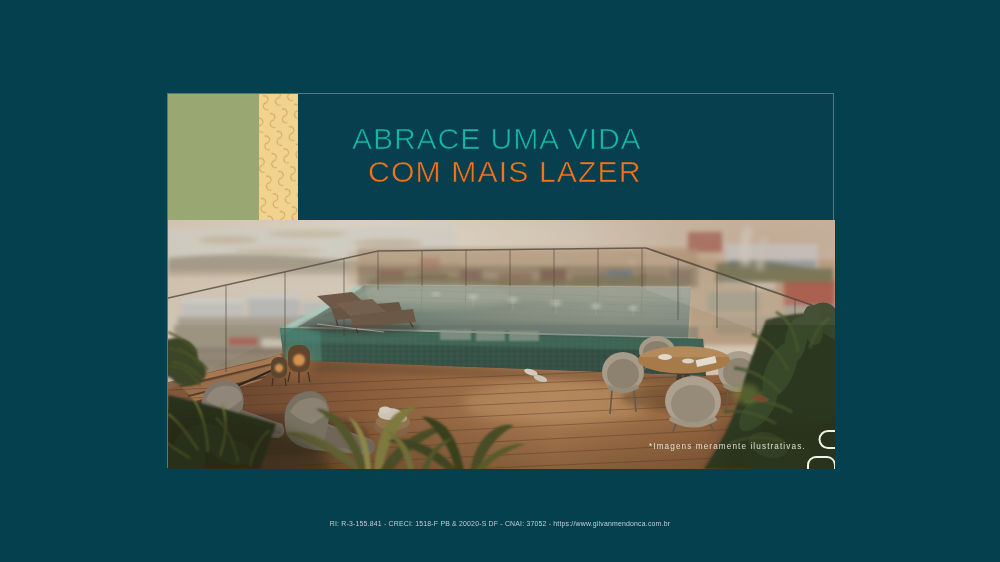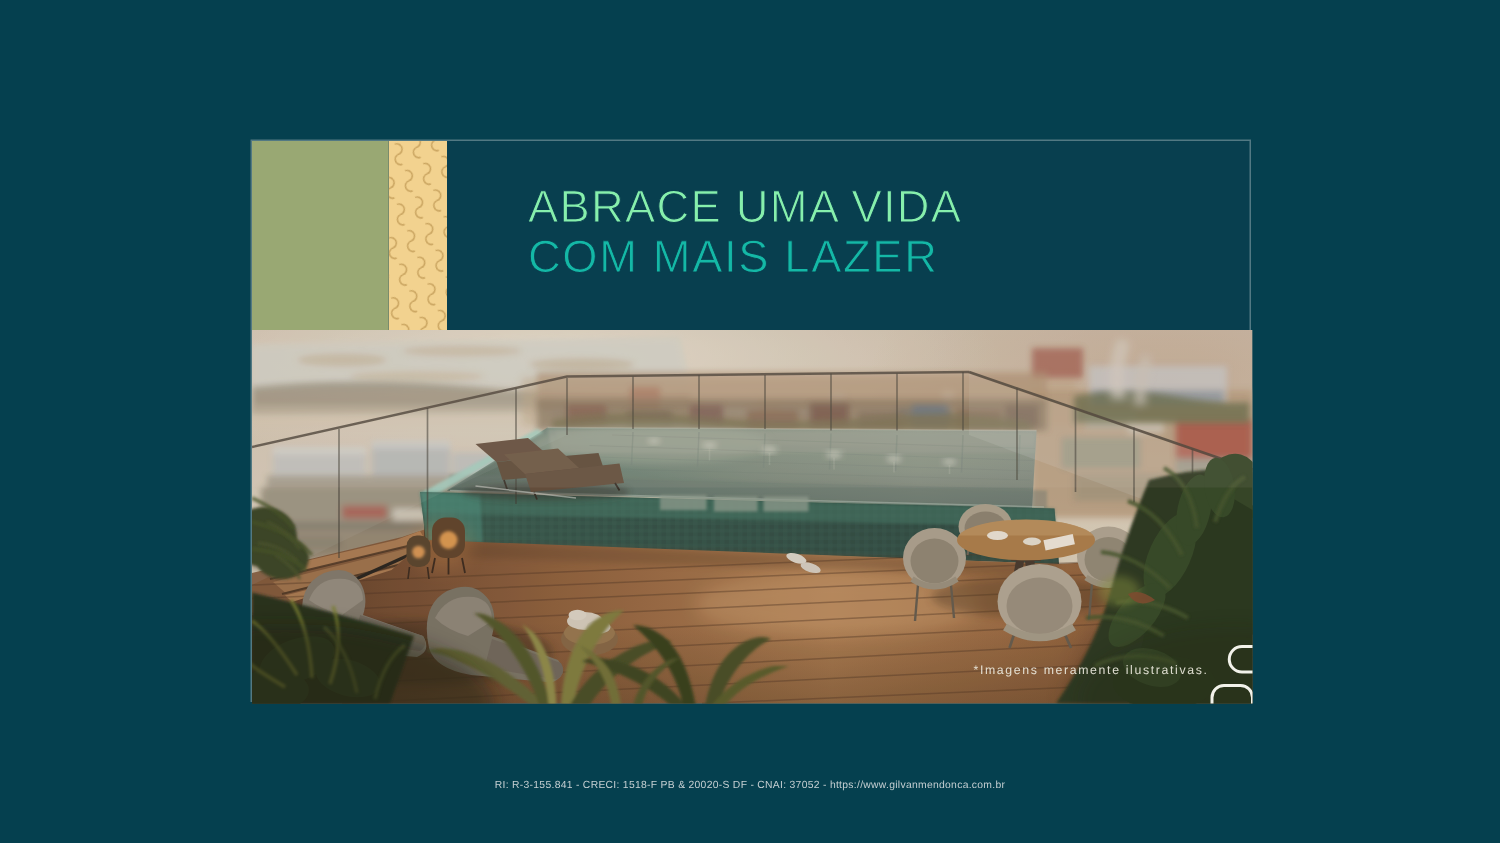--- a/index.html
+++ b/index.html
@@ -2,23 +2,23 @@
 <html><head>
 <meta charset="utf-8">
 <style>
   html,body{margin:0;padding:0;width:1000px;height:562px;overflow:hidden;
     background:#05404f;font-family:"Liberation Sans",sans-serif;}
   .card{position:absolute;left:167px;top:93px;width:667px;height:375px;
     background:#083f4f;border:1px solid rgba(205,215,215,.38);box-sizing:border-box;}
   .green{position:absolute;left:0;top:0;width:91px;height:126px;background:#99a873;}
   .gold{position:absolute;left:91px;top:0;width:39px;height:126px;}
   .h1{-webkit-text-stroke:.7px #083f4f;position:absolute;left:184px;top:30px;font-size:30.2px;letter-spacing:.85px;
-    color:#86efac;font-weight:400;white-space:nowrap;line-height:1;}
-  .h2{-webkit-text-stroke:.6px #083f4f;position:absolute;left:184px;top:63px;font-size:30.2px;letter-spacing:1.1px;
     color:#14b8a6;font-weight:400;white-space:nowrap;line-height:1;}
+  .h2{-webkit-text-stroke:.6px #083f4f;position:absolute;left:200px;top:63px;font-size:30.2px;letter-spacing:1.1px;
+    color:#f97316;font-weight:400;white-space:nowrap;line-height:1;}
   .photo{position:absolute;left:0;top:126px;width:667px;height:249px;}
   .footer{position:absolute;left:0;top:520px;width:1000px;text-align:center;
     font-size:6.9px;letter-spacing:.2px;color:#c5cfd2;}
 </style>
 </head>
 <body>
 
 <div class="card">
 
   <div class="green"></div>

